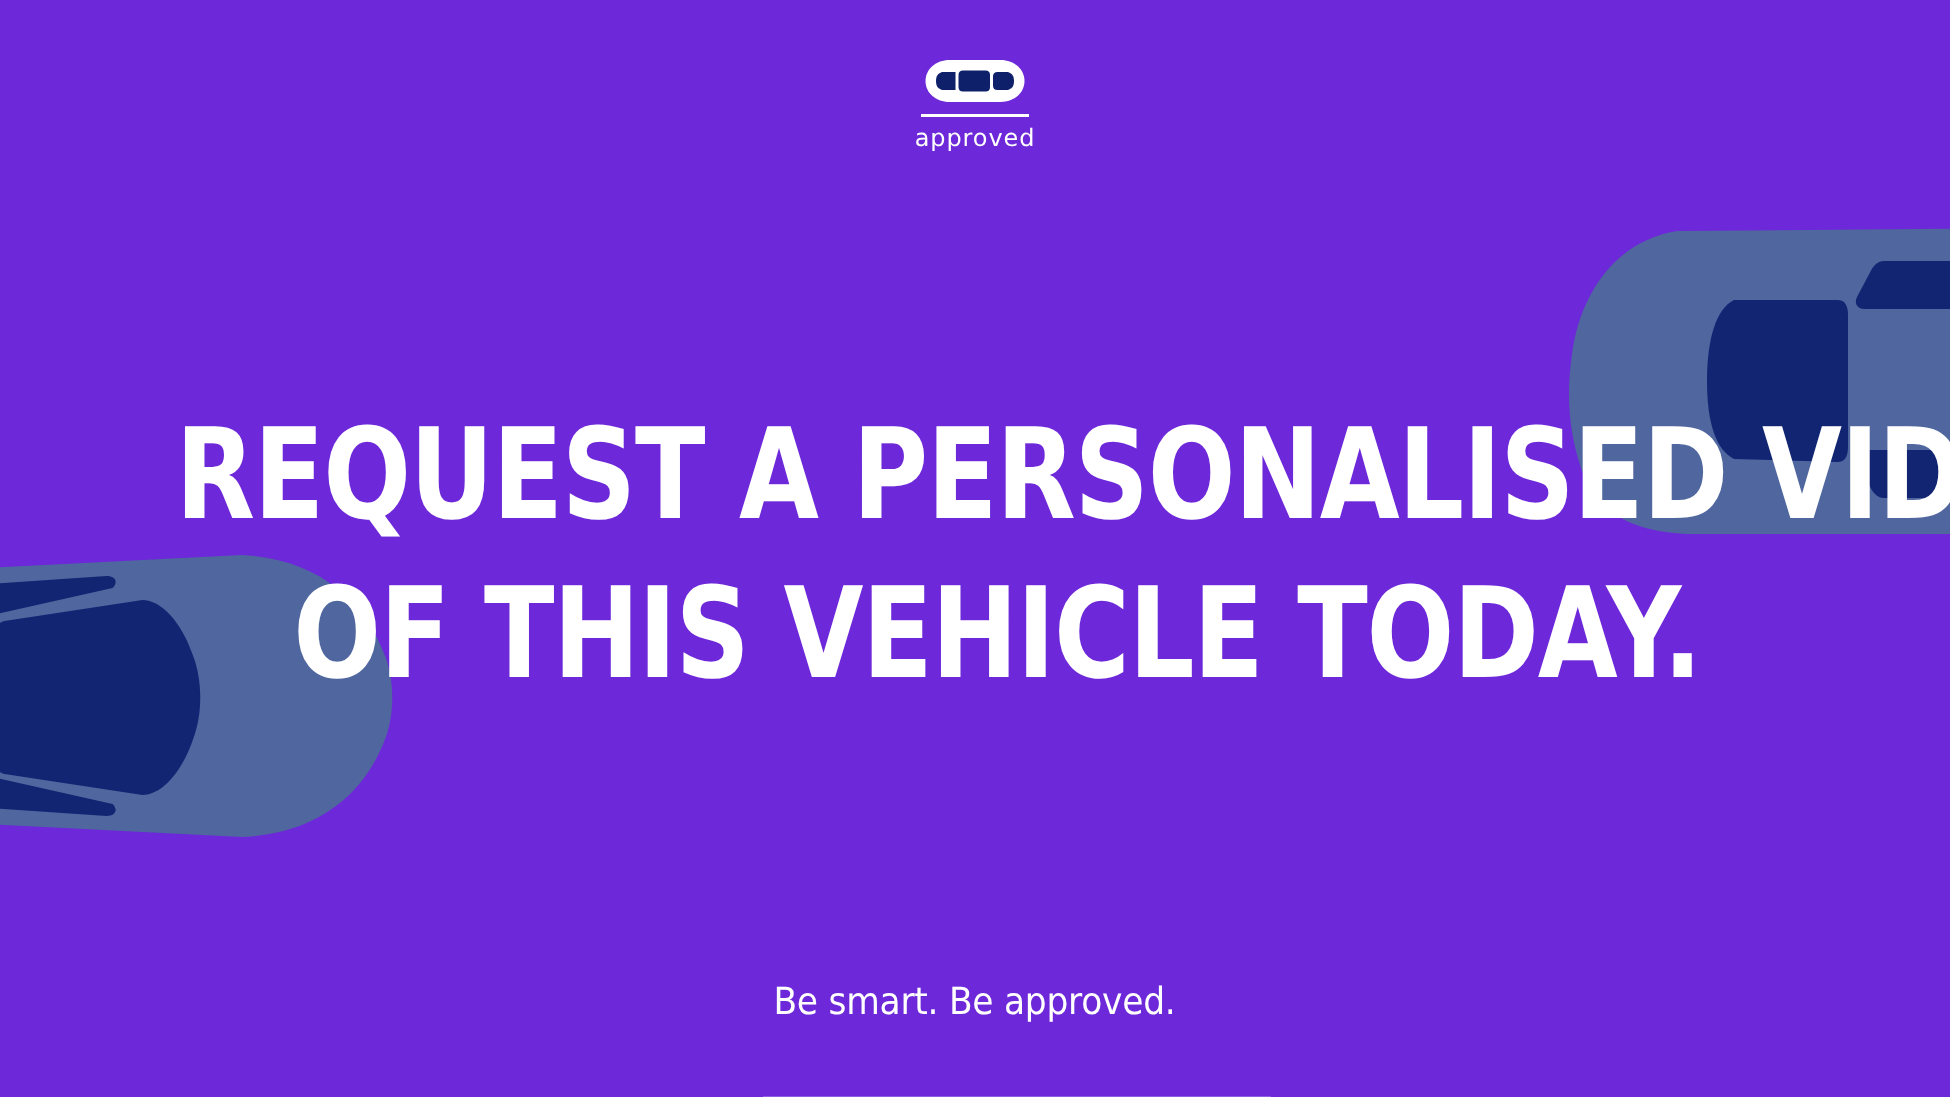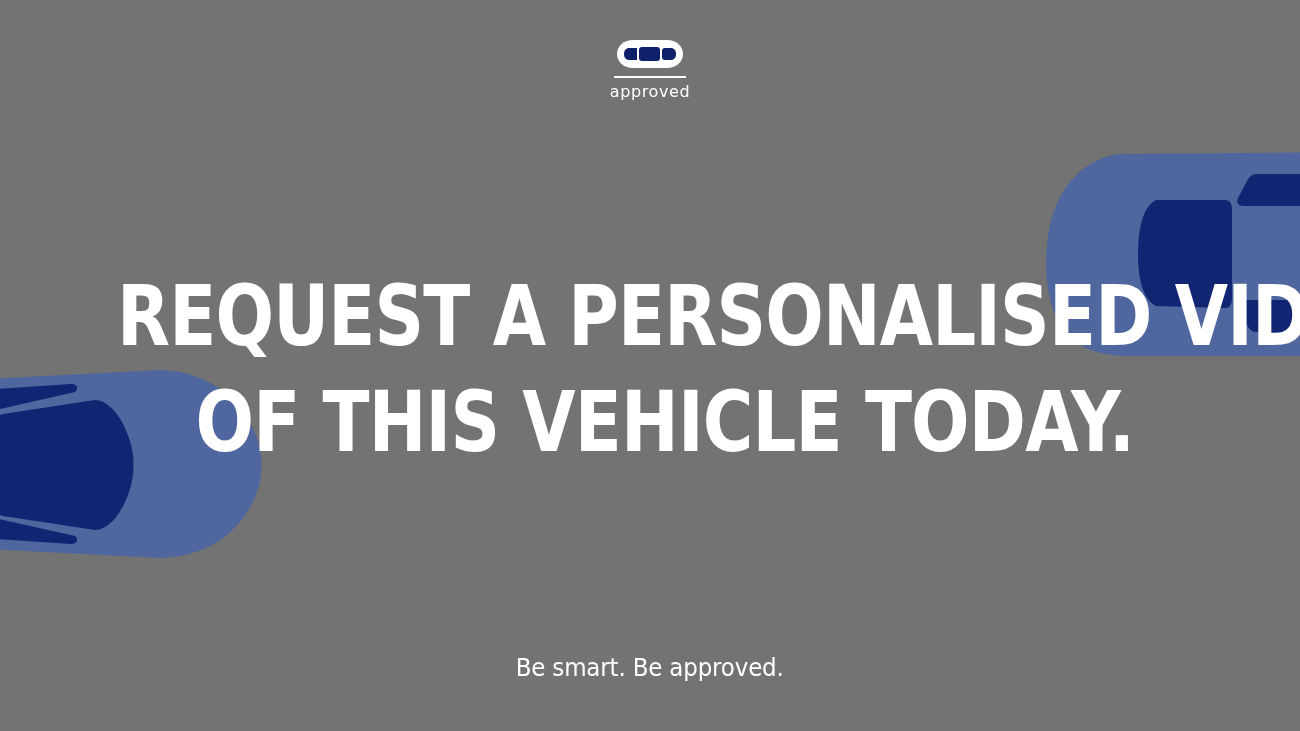--- a/index.html
+++ b/index.html
@@ -10,21 +10,21 @@
     width: 1300px;
     height: 731px;
     overflow: hidden;
     font-family: "Liberation Sans", sans-serif;
   }
 
   #stage {
     position: relative;
     width: 1300px;
     height: 731px;
-    background: #737373;
+    background: #6d28d9;
     overflow: hidden;
     text-decoration: underline;
   }
 
   
   .bg-car {
     position: absolute;
     pointer-events: none;
   }
   #car-top-right {

